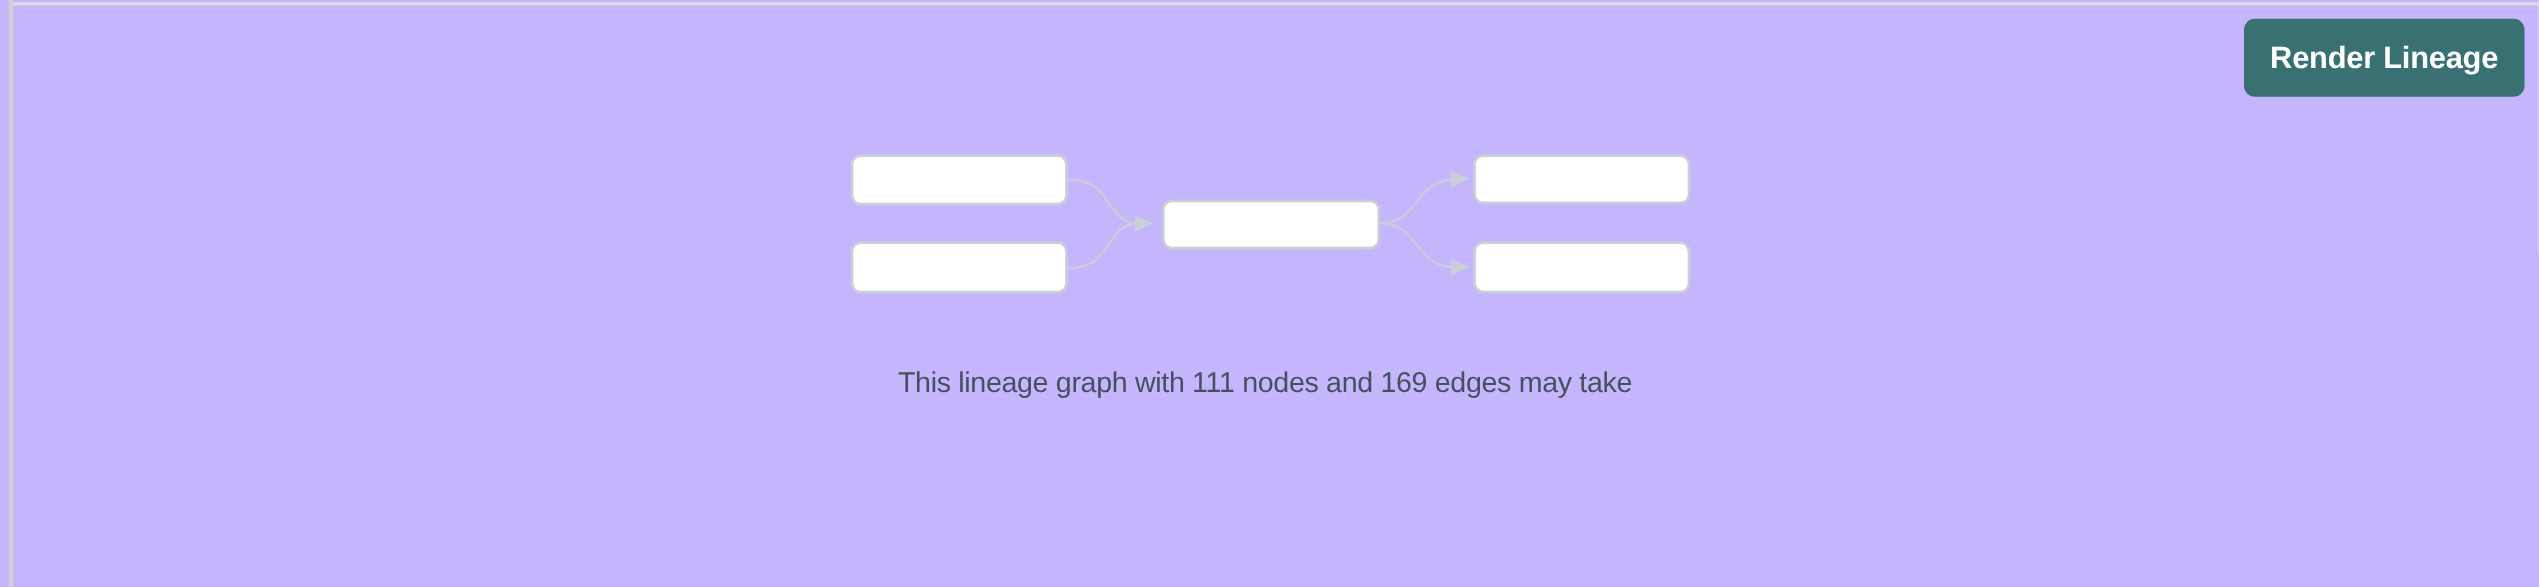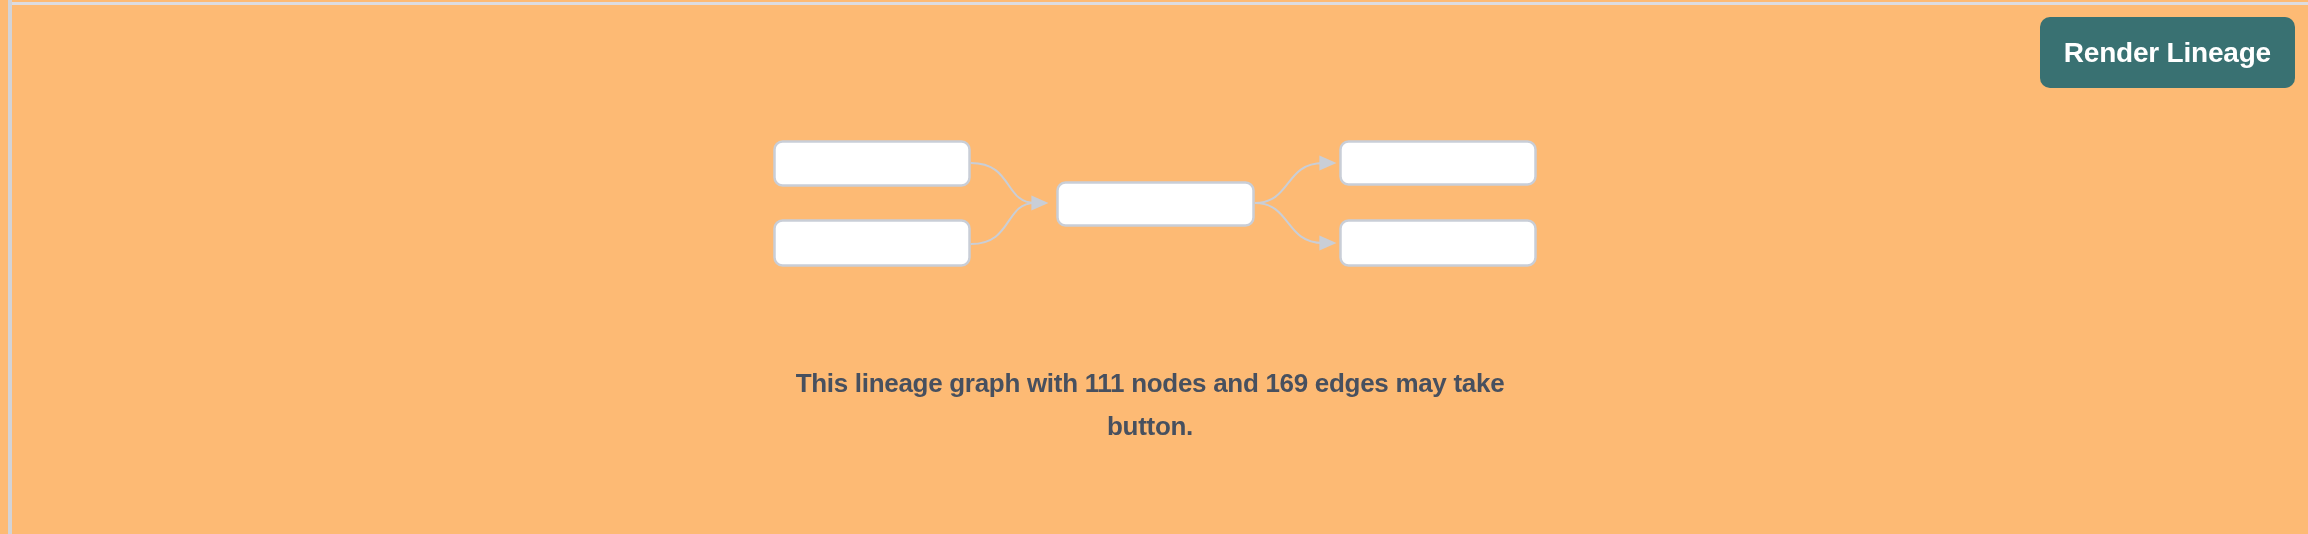--- a/index.html
+++ b/index.html
@@ -5,21 +5,21 @@
   html, body {
     margin: 0;
     padding: 0;
     background: #ffffff;
     font-family: "Liberation Sans", sans-serif;
   }
   .page {
     position: relative;
     width: 2308px;
     height: 534px;
-    background: #fdba74;
+    background: #c4b5fd;
     overflow: hidden;
   }
   .gutter {
     position: absolute;
     left: 8px;
     top: 0;
     width: 4px;
     height: 534px;
     background: #d3d3d6;
     cursor: col-resize;
@@ -56,24 +56,23 @@
     height: 127px;
   }
   .message {
     position: absolute;
     top: 326px;
     left: 1150px;
     transform: translateX(-50%);
     text-align: center;
     color: #47505f;
     font-size: 26px;
-    font-weight: bold;
+    font-weight: normal;
     letter-spacing: -0.3px;
     line-height: 43px;
-    margin-top: 36px;
   }
   .msg-line {
     white-space: nowrap;
   }
 </style>
 </head>
 <body>
 
 <div class="page">
 
@@ -99,16 +98,15 @@
       <rect x="1.5" y="1.5" width="195" height="44" rx="8" fill="#ffffff" stroke="#c9ced7" stroke-width="2.5"></rect>
       <rect x="1.5" y="80.5" width="195" height="45" rx="8" fill="#ffffff" stroke="#c9ced7" stroke-width="2.5"></rect>
       <rect x="284.5" y="42.5" width="196" height="43" rx="8" fill="#ffffff" stroke="#c9ced7" stroke-width="2.5"></rect>
       <rect x="567.5" y="1.5" width="195" height="43" rx="8" fill="#ffffff" stroke="#c9ced7" stroke-width="2.5"></rect>
       <rect x="567.5" y="80.5" width="195" height="45" rx="8" fill="#ffffff" stroke="#c9ced7" stroke-width="2.5"></rect>
     </svg>
   </div>
 
   <div class="message">
     <div class="msg-line">This lineage graph with 111 nodes and 169 edges may take</div>
-    <div class="msg-line">button.</div>
   </div>
 
 </div>
 
 </body></html>

